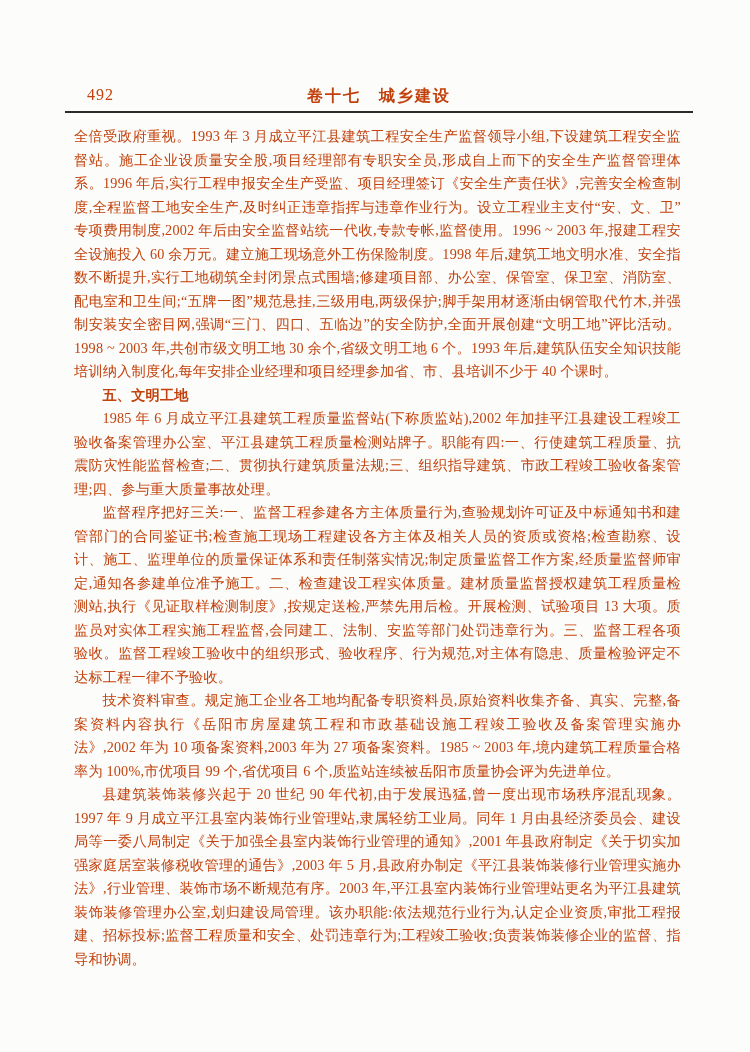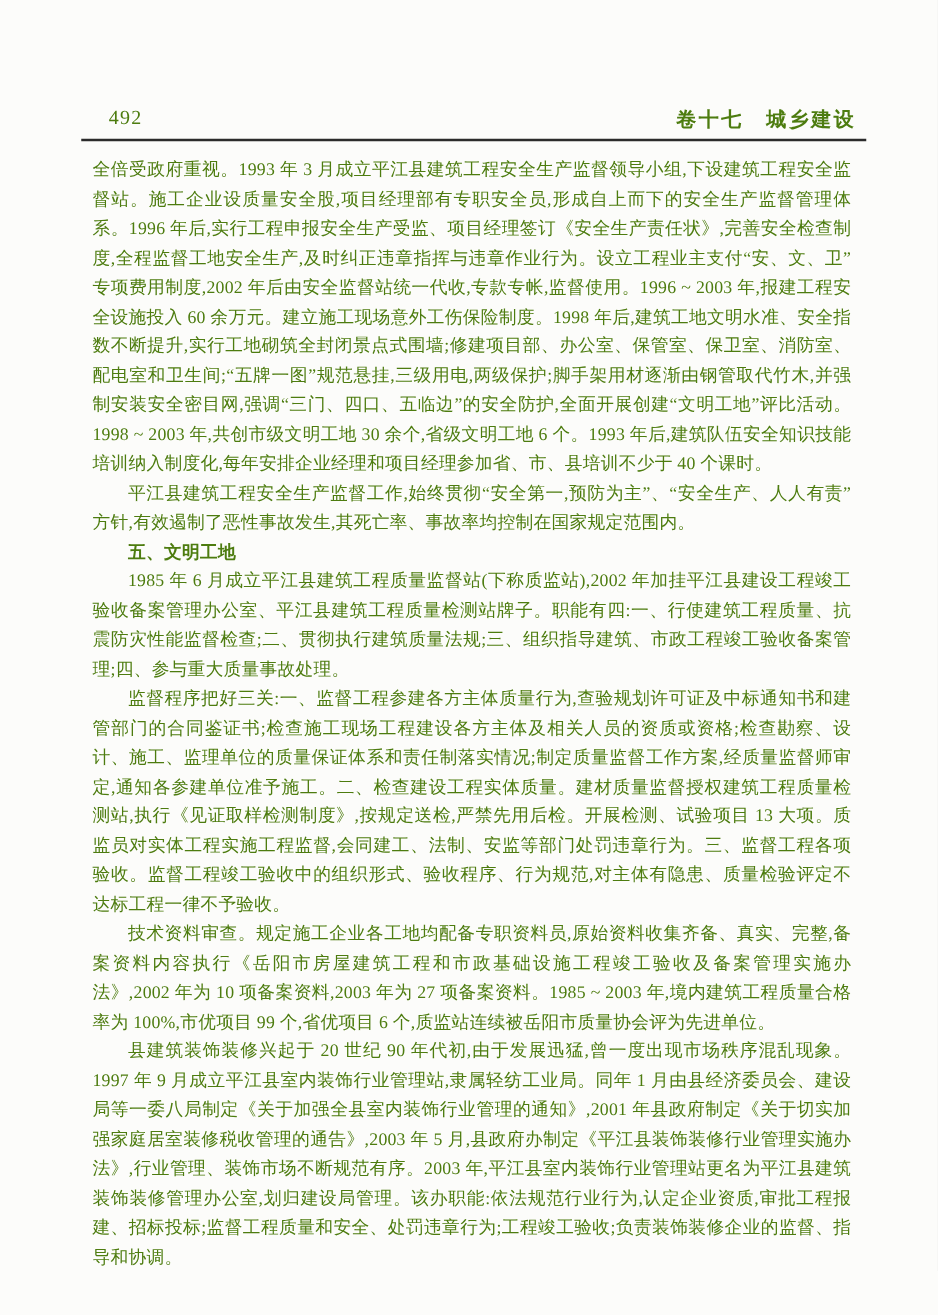--- a/index.html
+++ b/index.html
@@ -7,42 +7,42 @@
     background:#e8e8e6;
     font-family:"Liberation Serif","DejaVu Serif",serif;
   }
   .page{
     position:relative;
     width:750px;
     height:1052px;
     margin:0 auto;
     background:#fcfcfa;
     overflow:hidden;
-    color:#4d7c0f;
+    color:#c2410c;
   }
   .running-header{
     position:absolute;
     top:86px;
     left:73px;
     width:612px;
     height:22px;
   }
   .page-number{
     position:absolute;
     left:14px;
     top:0;
     font-size:16px;
     letter-spacing:1px;
   }
   .volume-title{
     position:absolute;
     left:0;
     right:0;
     top:0;
-    text-align:right;
+    text-align:center;
     font-size:16px;
     font-weight:bold;
     letter-spacing:2px;
   }
   .header-rule{
     position:absolute;
     top:111px;
     left:65px;
     width:628px;
     height:2px;
@@ -84,21 +84,20 @@
     <span class="page-number">492</span>
     <span class="volume-title">卷十七　城乡建设</span>
   </div>
 
   <div class="header-rule"></div>
 
   <div class="page-body">
 
     <p>全倍受政府重视。1993 年 3 月成立平江县建筑工程安全生产监督领导小组,下设建筑工程安全监督站。施工企业设质量安全股,项目经理部有专职安全员,形成自上而下的安全生产监督管理体系。1996 年后,实行工程申报安全生产受监、项目经理签订《安全生产责任状》,完善安全检查制度,全程监督工地安全生产,及时纠正违章指挥与违章作业行为。设立工程业主支付“安、文、卫”专项费用制度,2002 年后由安全监督站统一代收,专款专帐,监督使用。1996 ~ 2003 年,报建工程安全设施投入 60 余万元。建立施工现场意外工伤保险制度。1998 年后,建筑工地文明水准、安全指数不断提升,实行工地砌筑全封闭景点式围墙;修建项目部、办公室、保管室、保卫室、消防室、配电室和卫生间;“五牌一图”规范悬挂,三级用电,两级保护;脚手架用材逐渐由钢管取代竹木,并强制安装安全密目网,强调“三门、四口、五临边”的安全防护,全面开展创建“文明工地”评比活动。1998 ~ 2003 年,共创市级文明工地 30 余个,省级文明工地 6 个。1993 年后,建筑队伍安全知识技能培训纳入制度化,每年安排企业经理和项目经理参加省、市、县培训不少于 40 个课时。</p>
 
-    <p class="indent">平江县建筑工程安全生产监督工作,始终贯彻“安全第一,预防为主”、“安全生产、人人有责”方针,有效遏制了恶性事故发生,其死亡率、事故率均控制在国家规定范围内。</p>
 
     <h3>五、文明工地</h3>
 
     <p class="indent">1985 年 6 月成立平江县建筑工程质量监督站(下称质监站),2002 年加挂平江县建设工程竣工验收备案管理办公室、平江县建筑工程质量检测站牌子。职能有四:一、行使建筑工程质量、抗震防灾性能监督检查;二、贯彻执行建筑质量法规;三、组织指导建筑、市政工程竣工验收备案管理;四、参与重大质量事故处理。</p>
 
     <p class="indent">监督程序把好三关:一、监督工程参建各方主体质量行为,查验规划许可证及中标通知书和建管部门的合同鉴证书;检查施工现场工程建设各方主体及相关人员的资质或资格;检查勘察、设计、施工、监理单位的质量保证体系和责任制落实情况;制定质量监督工作方案,经质量监督师审定,通知各参建单位准予施工。二、检查建设工程实体质量。建材质量监督授权建筑工程质量检测站,执行《见证取样检测制度》,按规定送检,严禁先用后检。开展检测、试验项目 13 大项。质监员对实体工程实施工程监督,会同建工、法制、安监等部门处罚违章行为。三、监督工程各项验收。监督工程竣工验收中的组织形式、验收程序、行为规范,对主体有隐患、质量检验评定不达标工程一律不予验收。</p>
 
     <p class="indent">技术资料审查。规定施工企业各工地均配备专职资料员,原始资料收集齐备、真实、完整,备案资料内容执行《岳阳市房屋建筑工程和市政基础设施工程竣工验收及备案管理实施办法》,2002 年为 10 项备案资料,2003 年为 27 项备案资料。1985 ~ 2003 年,境内建筑工程质量合格率为 100%,市优项目 99 个,省优项目 6 个,质监站连续被岳阳市质量协会评为先进单位。</p>
 
 

